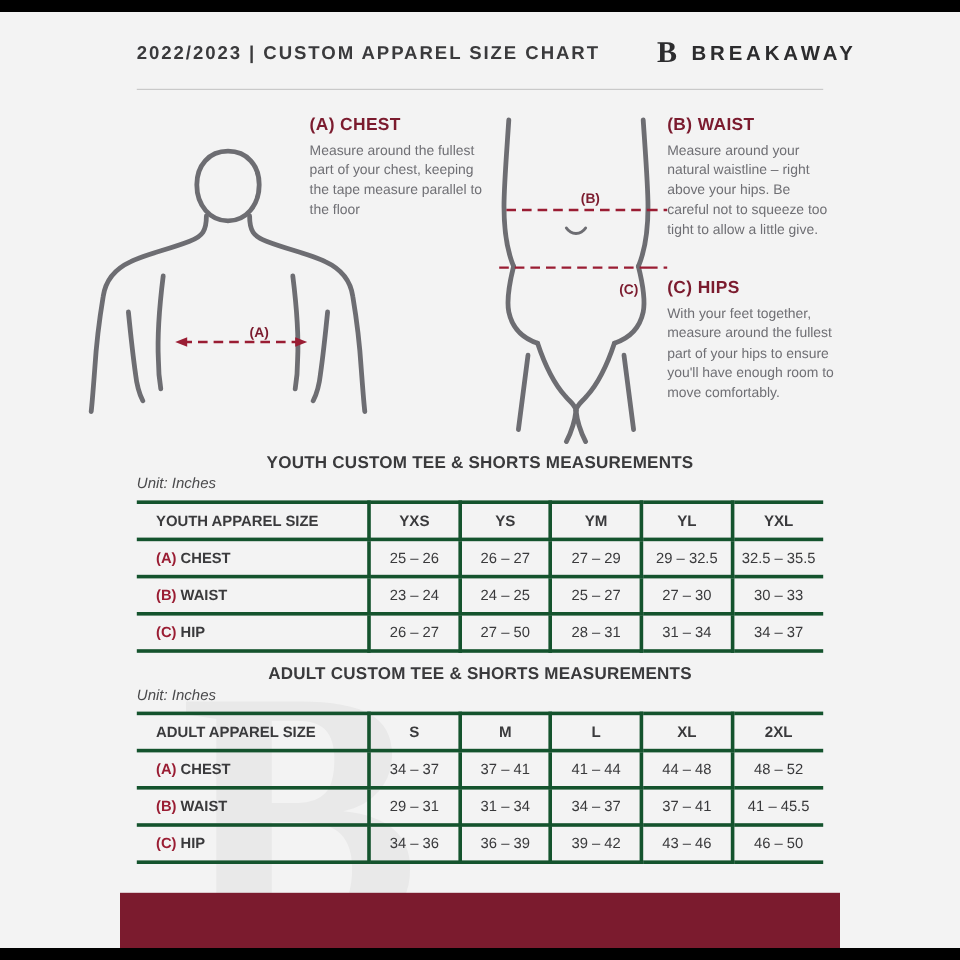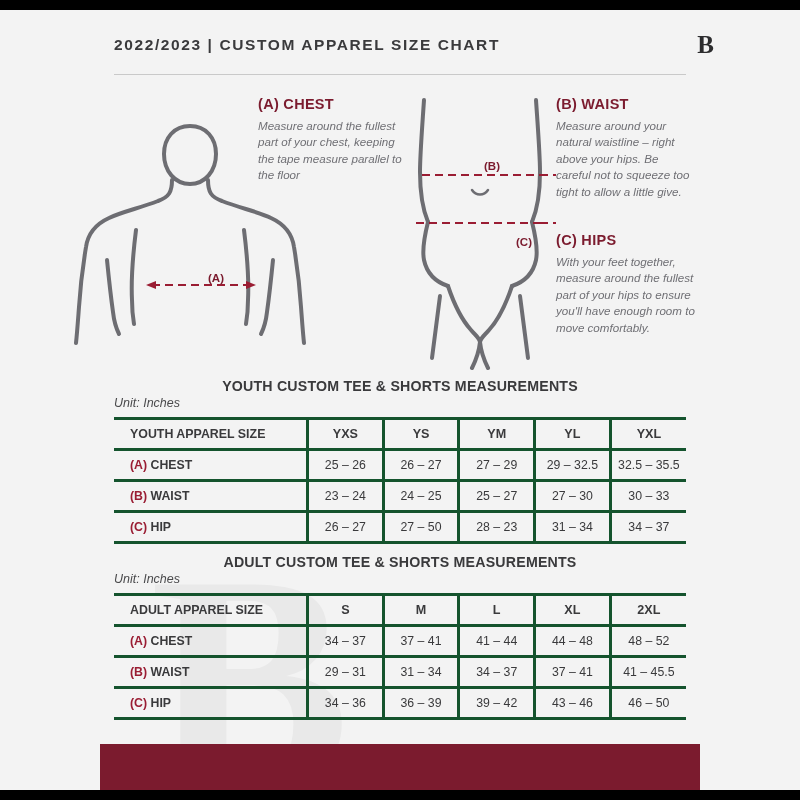--- a/index.html
+++ b/index.html
@@ -102,21 +102,20 @@
   }
   .callout .c-title {
     font-size: 14.5px;
     font-weight: bold;
     color: #7b1b2e;
     letter-spacing: 0.3px;
     margin: 0 0 6px 0;
   }
   .callout .c-body {
     font-size: 11.6px;
-    font-style: italic;
     color: #6f6f74;
     line-height: 1.42;
   }
   #callout-chest { left: 258px; top: 16px; width: 150px; }
   #callout-waist { left: 556px; top: 16px; width: 140px; }
   #callout-hips  { left: 556px; top: 152px; width: 142px; }
 
   .tag {
     position: absolute;
     font-size: 11.5px;
@@ -196,20 +195,21 @@
   <div class="sheet">
 
     <div class="watermark">B</div>
 
     <div class="content">
 
       <div class="header">
         <div class="header-title">2022/2023  |  CUSTOM APPAREL SIZE CHART</div>
         <div class="brand">
           <span class="brand-mark">B</span>
+          <span class="brand-name">BREAKAWAY</span>
         </div>
       </div>
       <div class="header-rule"></div>
 
       <div class="diagram">
 
         <svg class="fig-svg" width="800" height="290" viewBox="0 0 800 290">
 
           <g fill="none" stroke="#6d6d72" stroke-width="4" stroke-linecap="round" stroke-linejoin="round">
 
@@ -305,21 +305,21 @@
               <td>23 – 24</td>
               <td>24 – 25</td>
               <td>25 – 27</td>
               <td>27 – 30</td>
               <td>30 – 33</td>
             </tr>
             <tr>
               <td><span class="lbl-letter">(C)</span> <span class="lbl-word">HIP</span></td>
               <td>26 – 27</td>
               <td>27 – 50</td>
-              <td>28 – 23</td>
+              <td>28 – 31</td>
               <td>31 – 34</td>
               <td>34 – 37</td>
             </tr>
           </tbody>
         </table>
       </div>
 
       <div class="table-block" id="block-adult">
         <div class="tbl-title">ADULT CUSTOM TEE &amp; SHORTS MEASUREMENTS</div>
         <div class="tbl-unit">Unit: Inches</div>

